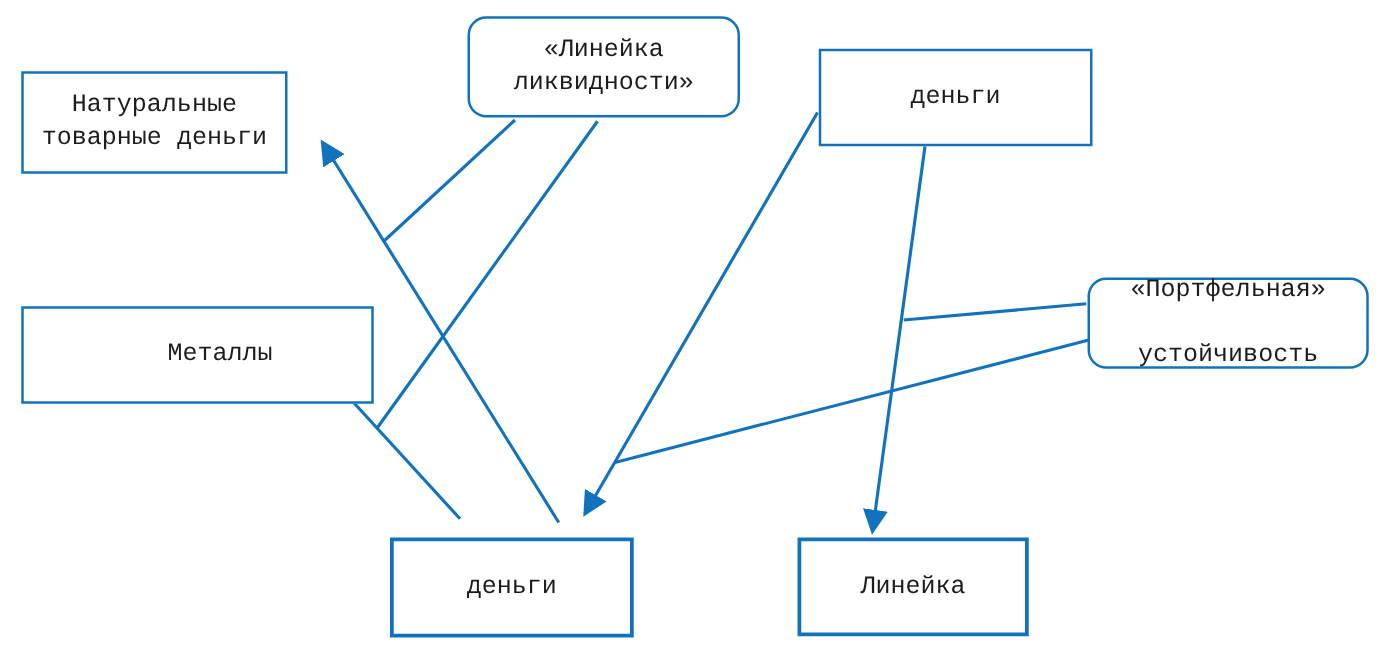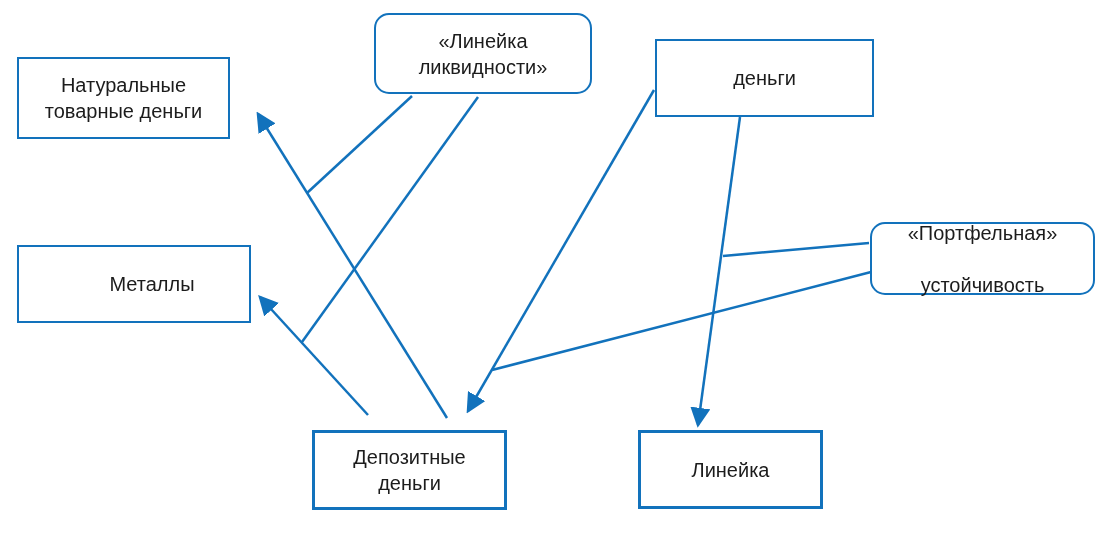--- a/index.html
+++ b/index.html
@@ -5,21 +5,21 @@
   :root{
     --accent:#1272BC;
     --text:#1C1C1C;
     --bg:#FFFFFF;
   }
   html,body{margin:0;padding:0;background:var(--bg);}
   .stage{
     position:relative;
     width:1107px;height:533px;
     background:var(--bg);
-    font-family:Liberation Sans, sans-serif;
+    font-family:Liberation Mono, monospace;
     overflow:hidden;
   }
   .edges-layer{
     position:absolute;left:0;top:0;width:1107px;height:533px;
     z-index:1;pointer-events:none;
   }
   .edge{
     stroke:var(--accent);
     stroke-width:2.5;
     fill:none;
@@ -78,26 +78,25 @@
 
   <div class="box" style="left:655px;top:39px;width:219px;height:78px;">
     <div>деньги</div>
   </div>
 
   <div class="box rounded" style="left:870px;top:222px;width:225px;height:73px;gap:26px;">
     <div>«Портфельная»</div>
     <div>устойчивость</div>
   </div>
 
-  <div class="box" style="left:17px;top:245px;width:234px;height:78px;padding-left:36px;">
+  <div class="box" style="left:17px;top:245px;width:282px;height:78px;padding-left:36px;">
     <div>Металлы</div>
   </div>
 
   <div class="box bold" style="left:312px;top:430px;width:195px;height:80px;">
-    <div>Депозитные</div>
     <div>деньги</div>
   </div>
 
   <div class="box bold" style="left:638px;top:430px;width:185px;height:79px;">
     <div>Линейка</div>
   </div>
 
 </div>
 
 </body></html>

